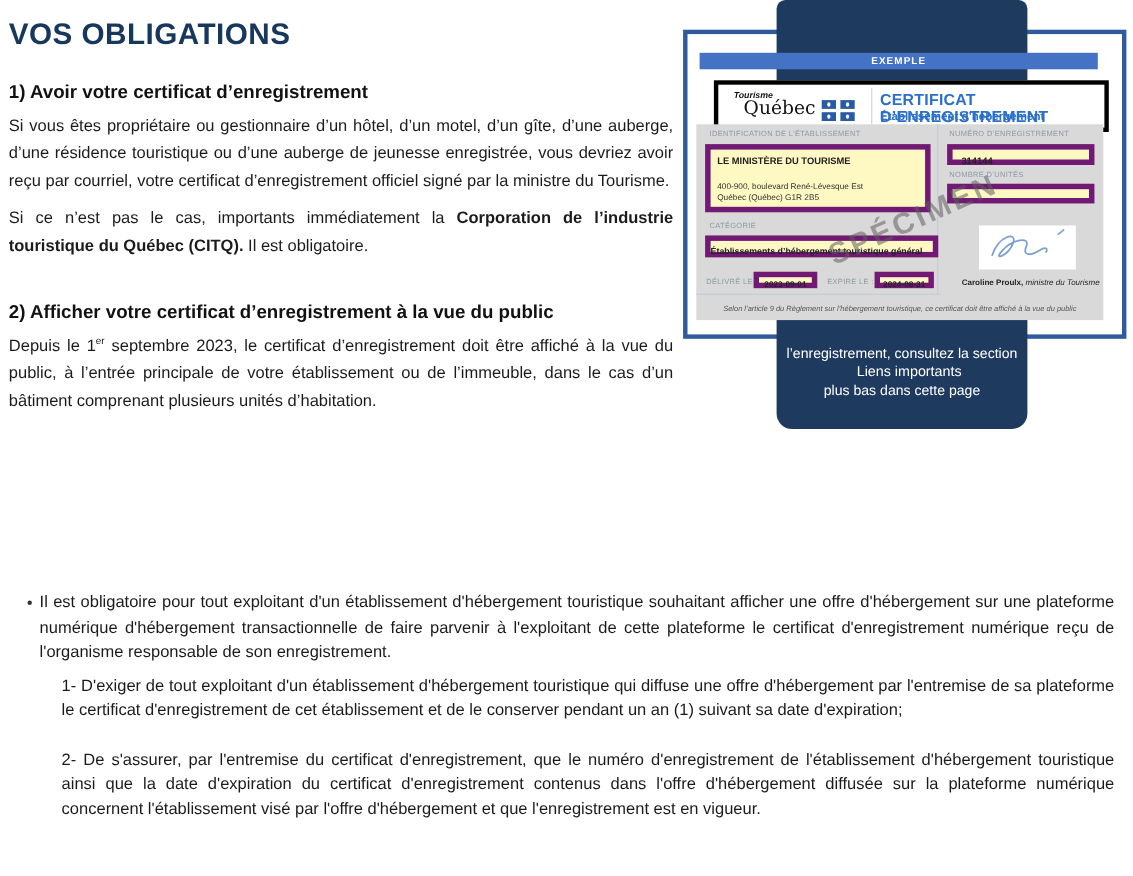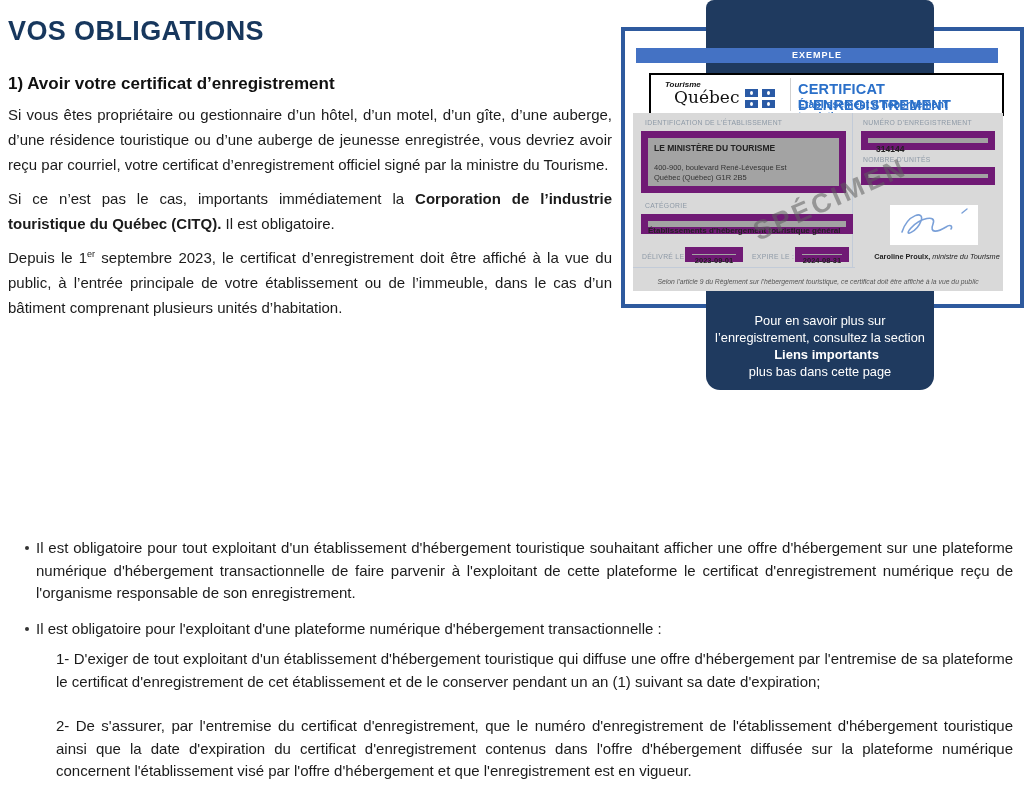--- a/index.html
+++ b/index.html
@@ -28,73 +28,73 @@
   .subitem + .subitem{margin-top:22px;}
 
   
   #ribbon{position:absolute;left:706px;top:0;width:228px;height:390px;background:#1f3a5f;
           border-radius:8px 8px 14px 14px;z-index:2;}
   #cert-card{position:absolute;left:621px;top:27px;width:395px;height:273px;
              border:4px solid #2e5a9e;background:#ffffff;z-index:1;}
   #exemple-banner{position:absolute;left:636px;top:48px;width:362px;height:15px;background:#4472c4;z-index:3;
                   color:#fff;font-size:9px;font-weight:bold;letter-spacing:1px;text-align:center;line-height:15px;}
   #cert-header{position:absolute;left:649px;top:73px;width:351px;height:39px;background:#fff;
-               border:2px solid #000000;z-index:3;}
+               border:4px solid #000000;z-index:3;}
   .logo-tourisme{position:absolute;left:14px;top:5px;font-size:8px;font-weight:bold;font-style:italic;color:#111;}
   .logo-quebec{position:absolute;left:23px;top:12px;font-size:17px;color:#111;font-family:"DejaVu Serif",serif;}
   .logo-flag{position:absolute;left:94px;top:14px;width:30px;height:19px;background:#fff;}
   .logo-flag .q{position:absolute;width:13px;height:8px;background:#2a5aa5;}
   .logo-flag .q i{position:absolute;left:5px;top:2px;width:3px;height:4px;background:#fff;border-radius:50%;}
   .q1{left:0;top:0;} .q2{right:0;top:0;} .q3{left:0;bottom:0;} .q4{right:0;bottom:0;}
   .hdr-divider{position:absolute;left:139px;top:3px;width:1px;height:33px;background:#d0d0d0;}
   .cert-title{position:absolute;left:147px;top:6px;font-size:14.5px;font-weight:bold;color:#2b70c9;letter-spacing:.2px;}
   .cert-subtitle{position:absolute;left:147px;top:23px;font-size:10.5px;font-weight:bold;color:#2b70c9;}
 
   #cert-body{position:absolute;left:633px;top:113px;width:370px;height:178px;background:#d9d9d9;z-index:3;}
   .fld-label{position:absolute;font-size:6.8px;color:#8d99a6;letter-spacing:.3px;}
-  .wbox{position:absolute;background:#a3a3a3;border:7px solid #701a75;box-sizing:border-box;}
+  .wbox{position:absolute;background:#fef9c3;border:5px solid #701a75;box-sizing:border-box;}
   .id-name{font-size:8.5px;font-weight:bold;color:#222;margin:5px 0 0 6px;}
   .id-addr{position:absolute;left:6px;bottom:4px;font-size:7.5px;line-height:9.5px;color:#333;}
   .vdiv{position:absolute;background:#c2cbd8;width:1px;}
   .hline{position:absolute;background:#c2cbd8;height:1px;}
   .box-val{font-size:8.5px;font-weight:bold;color:#222;padding-left:8px;}
   .cat-val{font-size:8px;font-weight:bold;color:#222;padding:5px 0 0 0;}
   .date-val{font-size:7.5px;font-weight:bold;color:#222;text-align:center;}
   #watermark{position:absolute;left:112px;top:58px;width:230px;transform:rotate(-24deg);
              font-size:27px;font-weight:bold;color:rgba(95,95,95,.55);letter-spacing:3px;z-index:5;}
   #sig-box{position:absolute;left:257px;top:92px;width:88px;height:40px;background:#fff;}
   .sig-line{position:absolute;left:240px;top:139px;width:128px;text-align:center;font-size:7.3px;color:#222;}
   .sig-line .n{font-weight:bold;}
   .sig-line .t{font-style:italic;}
   #cert-footnote{position:absolute;left:0;top:165px;width:370px;text-align:center;
                  font-size:6.8px;font-style:italic;color:#555;}
 
   #info-box{position:absolute;left:706px;top:312px;width:228px;z-index:3;text-align:center;
             color:#fff;font-size:12.8px;line-height:17px;white-space:nowrap;}
-  #info-box .bold-line{font-weight:bold;font-size:13px;padding-left:13px;}
+  #info-box .bold-line{font-weight:normal;font-size:13px;padding-left:13px;}
 </style>
 </head>
 <body>
 
 <div id="page">
 
   <div id="left-col">
     <h1 class="page-title">VOS OBLIGATIONS</h1>
 
     <h2 class="sec-heading h-s1">1) Avoir votre certificat d’enregistrement</h2>
     <p class="para">Si vous êtes propriétaire ou gestionnaire d’un hôtel, d’un motel, d’un gîte, d’une auberge, d’une résidence touristique ou d’une auberge de jeunesse enregistrée, vous devriez avoir reçu par courriel, votre certificat d’enregistrement officiel signé par la ministre du Tourisme.</p>
     <p class="para"><span>Si ce n’est pas le cas, importants immédiatement la </span><span class="b">Corporation de l’industrie touristique du Québec (CITQ).</span><span> Il est obligatoire.</span></p>
 
+    <h2 class="sec-heading h-s2">2) Afficher votre certificat d’enregistrement à la vue du public</h2>
     <p class="para"><span>Depuis le 1</span><sup>er</sup><span> septembre 2023, le certificat d’enregistrement doit être affiché à la vue du public, à l’entrée principale de votre établissement ou de l’immeuble, dans le cas d’un bâtiment comprenant plusieurs unités d’habitation.</span></p>
 
   </div>
 
   <div id="bullets">
     <div class="bullet">Il est obligatoire pour tout exploitant d'un établissement d'hébergement touristique souhaitant afficher une offre d'hébergement sur une plateforme numérique d'hébergement transactionnelle de faire parvenir à l'exploitant de cette plateforme le certificat d'enregistrement numérique reçu de l'organisme responsable de son enregistrement.</div>
-    <div class="bullet">Il est obligatoire pour l'exploitant d'une plateforme numérique d'hébergement transactionnelle :</div>
     <div class="subitems">
       <div class="subitem">1- D'exiger de tout exploitant d'un établissement d'hébergement touristique qui diffuse une offre d'hébergement par l'entremise de sa plateforme le certificat d'enregistrement de cet établissement et de le conserver pendant un an (1) suivant sa date d'expiration;</div>
       <div class="subitem">2- De s'assurer, par l'entremise du certificat d'enregistrement, que le numéro d'enregistrement de l'établissement d'hébergement touristique ainsi que la date d'expiration du certificat d'enregistrement contenus dans l'offre d'hébergement diffusée sur la plateforme numérique concernent l'établissement visé par l'offre d'hébergement et que l'enregistrement est en vigueur.</div>
     </div>
   </div>
 
   <div id="ribbon"></div>
   <div id="cert-card"></div>
   <div id="exemple-banner">EXEMPLE</div>
 
@@ -162,19 +162,18 @@
     <div class="wbox date-val" style="left:162px;top:134px;width:54px;height:15px;line-height:14px;">2024-08-31</div>
 
     <div class="sig-line"><span class="n">Caroline Proulx,</span><span class="t"> ministre du Tourisme</span></div>
 
     <span class="hline" style="left:0;top:154px;width:222px;"></span>
 
     <div id="cert-footnote">Selon l’article 9 du Règlement sur l’hébergement touristique, ce certificat doit être affiché à la vue du public</div>
   </div>
 
   <div id="info-box">
-    <div>Pour en savoir plus sur</div>
     <div>l’enregistrement, consultez la section</div>
     <div class="bold-line">Liens importants</div>
     <div>plus bas dans cette page</div>
   </div>
 
 </div>
 
 </body></html>

